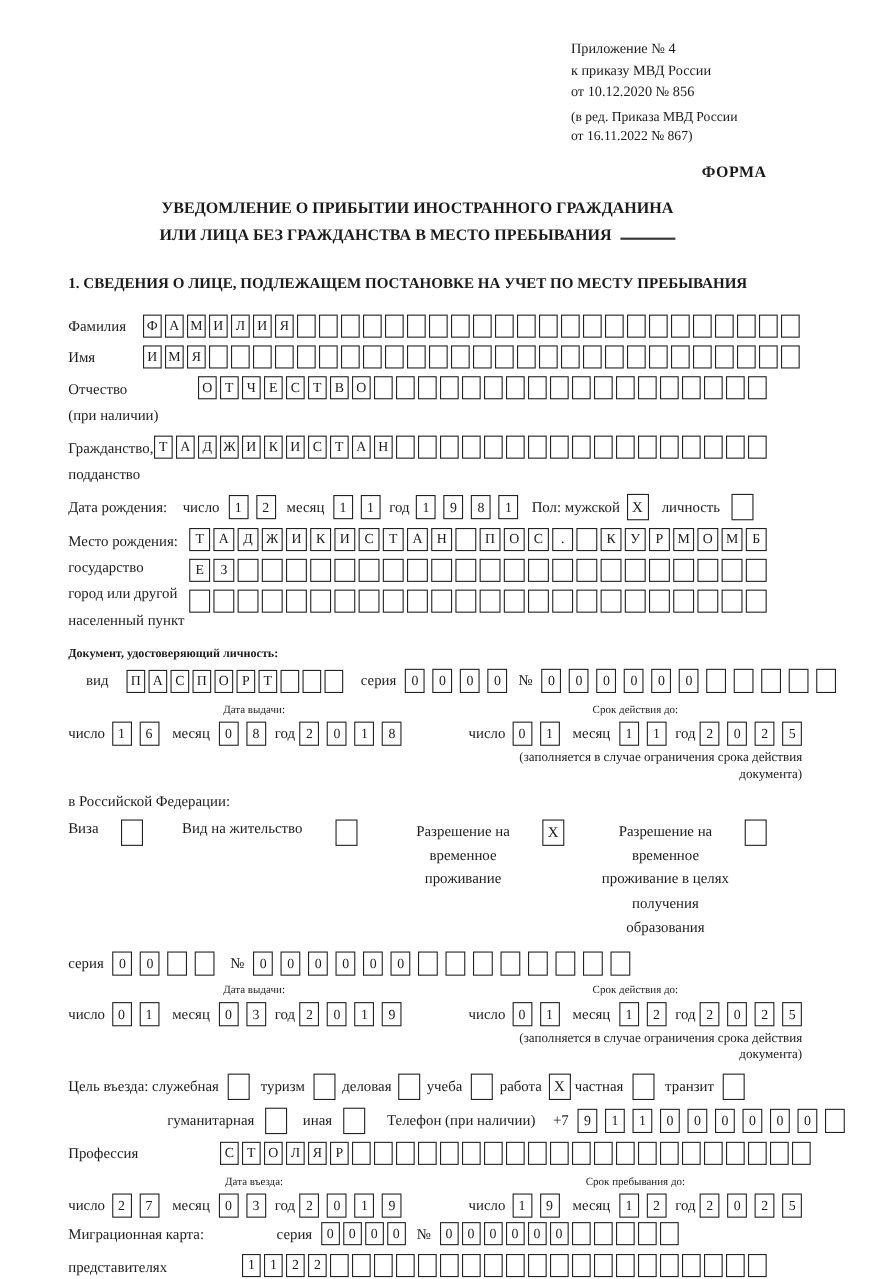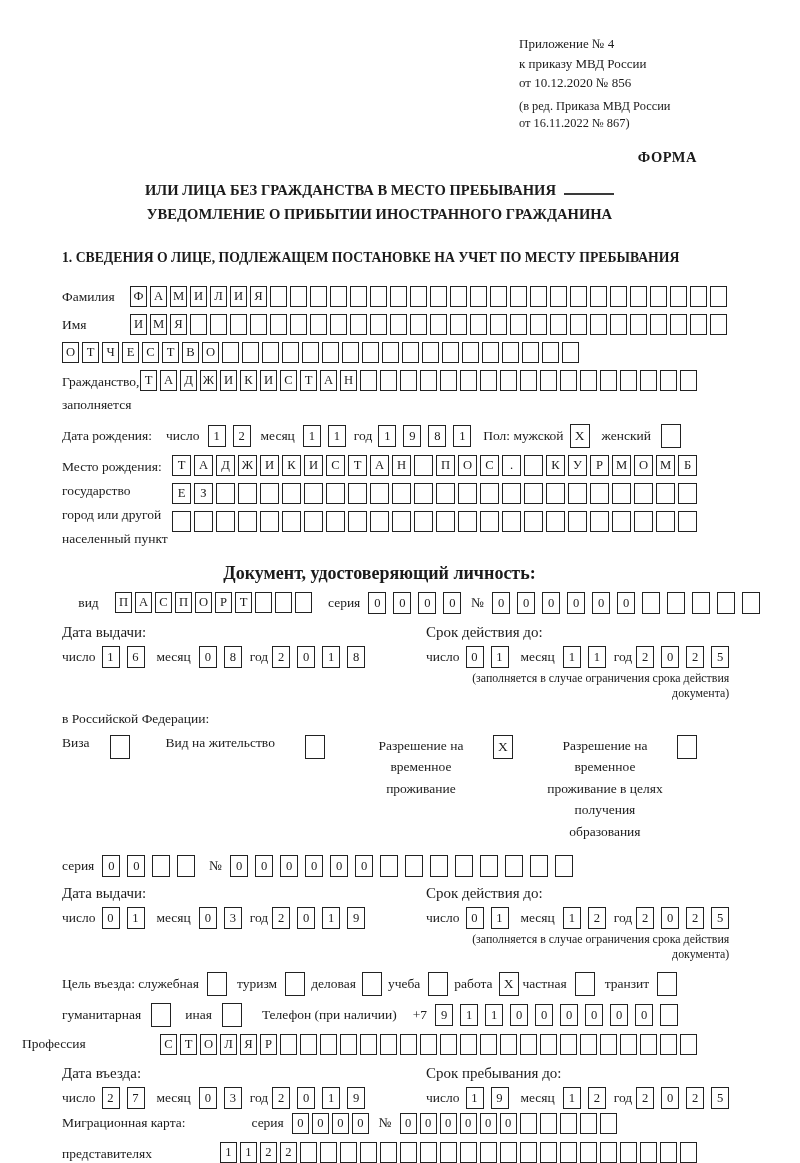--- a/index.html
+++ b/index.html
@@ -35,27 +35,27 @@
   .ml4{margin-left:4px;} .ml6{margin-left:6px;} .ml8{margin-left:8px;} .ml10{margin-left:10px;}
   .ml12{margin-left:12px;} .ml14{margin-left:14px;} .ml16{margin-left:16px;} .ml18{margin-left:18px;}
   .ml20{margin-left:20px;}
 
   .w68{width:68px;} .w145{width:145px;} .w118{width:118px;} .w141{width:141px;} .w53{width:53px;text-align:center;}
   .w138{width:138px;} .w203{width:203px;}
 
   .stack{display:flex;flex-direction:column;}
   .cellrows .cells{margin-bottom:7px;}
 
-  .doc-heading{text-align:center;font-weight:bold;font-size:18px;margin:12px 0 8px 0;}
+  .doc-heading{font-weight:bold;font-size:11px;margin:12px 0 8px 0;}
 
   
   .dates-row{display:flex;margin-bottom:4px;}
   .dates-col1{width:338px;flex-shrink:0;}
   .dates-col2{flex:1;padding-left:26px;box-sizing:border-box;}
-  .dates-caption{text-align:left;font-size:15px;margin-bottom:5px;}
+  .dates-caption{text-align:center;font-size:10px;margin-bottom:5px;}
   .dates-fields{display:flex;align-items:center;}
   .validity-note{font-size:11.9px;text-align:right;margin-top:3px;margin-bottom:6px;}
 
   .plain-line{font-size:13.5px;margin-bottom:8px;}
   .opt{display:flex;align-items:flex-start;}
   .opt-text{text-align:center;font-size:13.5px;line-height:1.6;}
 </style>
 </head>
 <body>
 
@@ -69,22 +69,22 @@
       <div class="rev">
         <div>(в ред. Приказа МВД России</div>
         <div>от 16.11.2022 № 867)</div>
       </div>
     </div>
   </div>
 
   <div class="form-label">ФОРМА</div>
 
   <div class="title">
+    <div>УВЕДОМЛЕНИЕ О ПРИБЫТИИ ИНОСТРАННОГО ГРАЖДАНИНА</div>
     <div><span>ИЛИ ЛИЦА БЕЗ ГРАЖДАНСТВА В МЕСТО ПРЕБЫВАНИЯ</span><span class="blank"></span></div>
-    <div>УВЕДОМЛЕНИЕ О ПРИБЫТИИ ИНОСТРАННОГО ГРАЖДАНИНА</div>
   </div>
 
   <div class="section-heading">1. СВЕДЕНИЯ О ЛИЦЕ, ПОДЛЕЖАЩЕМ ПОСТАНОВКЕ НА УЧЕТ ПО МЕСТУ ПРЕБЫВАНИЯ</div>
 
   <div class="row">
     <span class="lbl w68">Фамилия</span>
     <span class="cells">
         <span class="cell">Ф</span>
         <span class="cell">А</span>
         <span class="cell">М</span>
@@ -148,20 +148,24 @@
         <span class="cell"></span>
         <span class="cell"></span>
         <span class="cell"></span>
         <span class="cell"></span>
         <span class="cell"></span>
         <span class="cell"></span>
       </span>
   </div>
 
   <div class="row top">
+    <span class="stack w145">
+      <span class="lbl2">Отчество</span>
+      <span class="lbl2">(при наличии)</span>
+    </span>
     <span class="cells">
         <span class="cell">О</span>
         <span class="cell">Т</span>
         <span class="cell">Ч</span>
         <span class="cell">Е</span>
         <span class="cell">С</span>
         <span class="cell">Т</span>
         <span class="cell">В</span>
         <span class="cell">О</span>
         <span class="cell"></span>
@@ -181,21 +185,21 @@
         <span class="cell"></span>
         <span class="cell"></span>
         <span class="cell"></span>
         <span class="cell"></span>
       </span>
   </div>
 
   <div class="row top">
     <span class="stack w118">
       <span class="lbl2">Гражданство,</span>
-      <span class="lbl2">заполняется</span>
+      <span class="lbl2">подданство</span>
     </span>
     <span class="cells">
         <span class="cell">Т</span>
         <span class="cell">А</span>
         <span class="cell">Д</span>
         <span class="cell">Ж</span>
         <span class="cell">И</span>
         <span class="cell">К</span>
         <span class="cell">И</span>
         <span class="cell">С</span>
@@ -238,21 +242,21 @@
     <span class="cells date ml6">
         <span class="cell">1</span>
         <span class="cell">9</span>
         <span class="cell">8</span>
         <span class="cell">1</span>
       </span>
     <span class="lbl ml12">Пол: мужской</span>
     <span class="cells cb ml6">
         <span class="cell">X</span>
       </span>
-    <span class="lbl ml12">женский</span>
+    <span class="lbl ml12">личность</span>
     <span class="cells cb ml10">
         <span class="cell"></span>
       </span>
   </div>
 
   <div class="row top" style="margin-top:6px;">
     <span class="stack w141" style="line-height:1.78;font-size:13.5px;">
       <span>Место рождения:</span>
       <span>государство</span>
       <span>город или другой</span>
@@ -559,21 +563,21 @@
     <span class="cells cb ml8">
         <span class="cell"></span>
       </span>
     <span class="lbl ml10">транзит</span>
     <span class="cells cb ml8">
         <span class="cell"></span>
       </span>
   </div>
 
   <div class="row" style="margin-top:6px;">
-    <span class="lbl" style="font-family:Liberation Serif, serif;">гуманитарная</span>
+    <span class="lbl" style="margin-left:90px;font-family:Liberation Serif, serif;">гуманитарная</span>
     <span class="cells cb ml10">
         <span class="cell"></span>
       </span>
     <span class="lbl ml14">иная</span>
     <span class="cells cb ml10">
         <span class="cell"></span>
       </span>
     <span class="lbl ml20">Телефон (при наличии)</span>
     <span class="lbl ml16">+7</span>
     <span class="cells date ml8">
@@ -583,21 +587,21 @@
         <span class="cell">0</span>
         <span class="cell">0</span>
         <span class="cell">0</span>
         <span class="cell">0</span>
         <span class="cell">0</span>
         <span class="cell">0</span>
         <span class="cell"></span>
       </span>
   </div>
 
-  <div class="row" style="margin-top:6px;justify-content:flex-end;">
+  <div class="row" style="margin-top:6px;">
     <span class="lbl w138">Профессия</span>
     <span class="cells">
         <span class="cell">С</span>
         <span class="cell">Т</span>
         <span class="cell">О</span>
         <span class="cell">Л</span>
         <span class="cell">Я</span>
         <span class="cell">Р</span>
         <span class="cell"></span>
         <span class="cell"></span>

